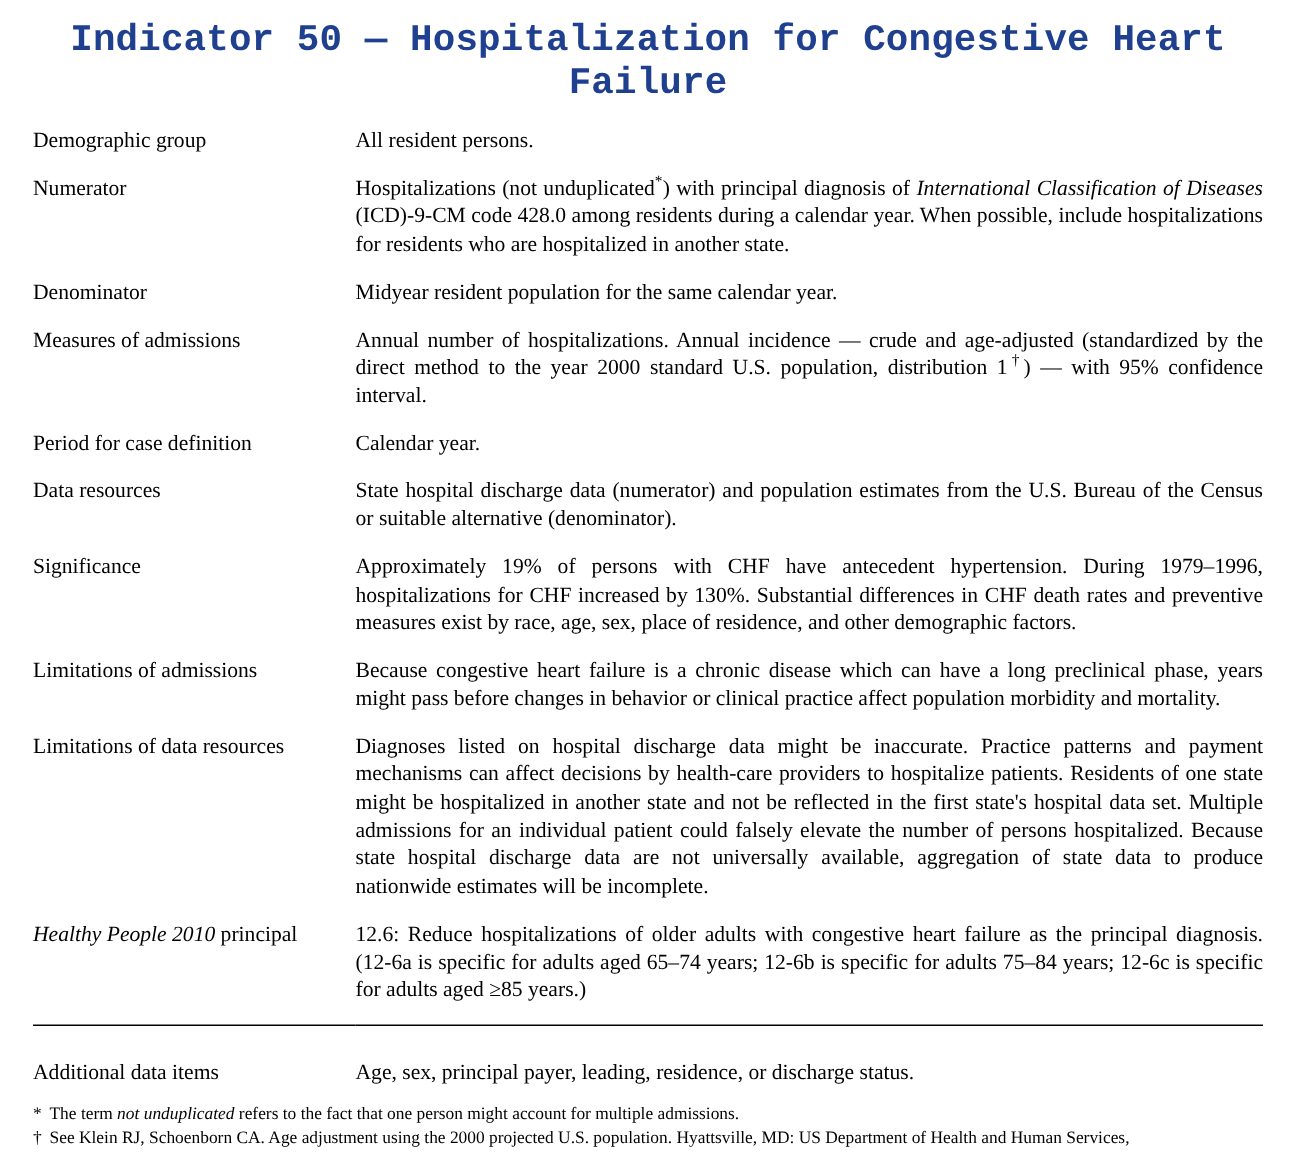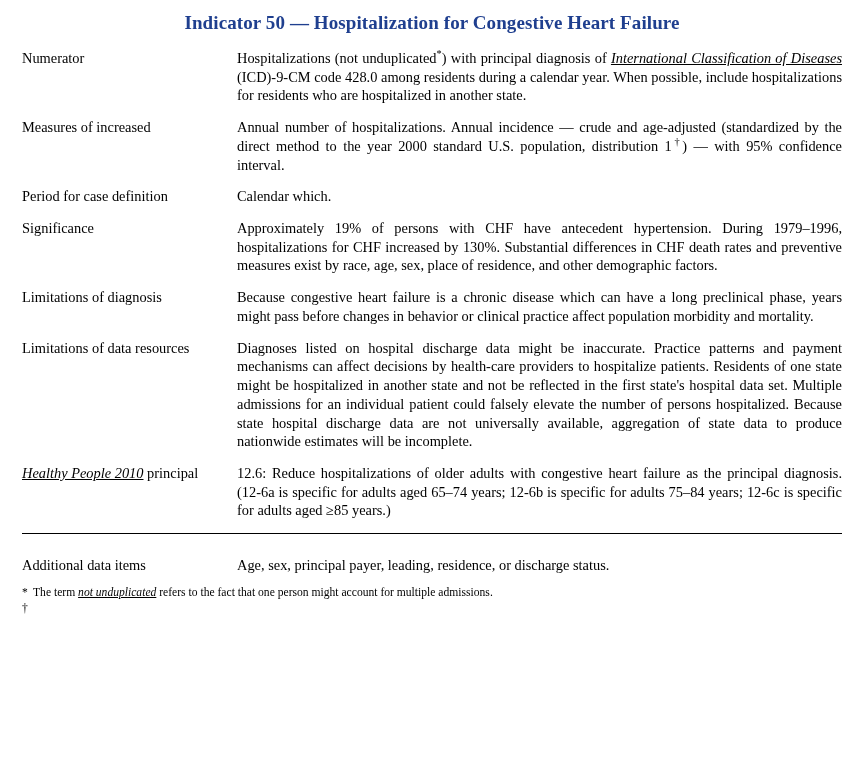--- a/index.html
+++ b/index.html
@@ -18,24 +18,24 @@
     position: relative;
     width: 864px;
     height: 769px;
     box-sizing: border-box;
     padding: 0 22px;
   }
   .title {
     text-align: center;
     color: #1f3f8f;
     font-weight: bold;
-    font-size: 19px;
+    font-size: 25px;
     letter-spacing: 0.1px;
     margin: 12px 0 0 0;
-    font-family: Liberation Serif, serif;
+    font-family: Liberation Mono, monospace;
   }
   table.indicator {
     width: 820px;
     border-collapse: collapse;
     margin-top: 15px;
     table-layout: fixed;
   }
   table.indicator td {
     vertical-align: top;
     padding: 0 0 13px 0;
@@ -78,62 +78,74 @@
   .fn-mark.dag {
     font-size: 11.6px;
   }
   .fn-text {
     flex: 1;
   }
   .fn-text .cont {
     display: block;
     padding-left: 11px;
   }
-  i { font-style: italic; text-decoration: underline; }
+  i { font-style: italic; }
   sup {
     font-size: 0.72em;
     vertical-align: super;
     line-height: 0;
   }
 </style>
 </head>
 <body>
 
 <div class="page">
 
   <div class="title">Indicator 50 — Hospitalization for Congestive Heart Failure</div>
 
   <table class="indicator">
     <tbody>
+      <tr>
+        <td class="label">Demographic group</td>
+        <td class="value">All resident persons.</td>
+      </tr>
 
       <tr>
         <td class="label">Numerator</td>
         <td class="value">Hospitalizations (not unduplicated<sup>*</sup>) with principal diagnosis of <i>International Classification of Diseases</i> (ICD)-9-CM code 428.0 among residents during a calendar year. When possible, include hospitalizations for residents who are hospitalized in another state.</td>
       </tr>
 
+      <tr>
+        <td class="label">Denominator</td>
+        <td class="value">Midyear resident population for the same calendar year.</td>
+      </tr>
 
       <tr>
-        <td class="label">Measures of increased</td>
+        <td class="label">Measures of admissions</td>
         <td class="value">Annual number of hospitalizations. Annual incidence — crude and age-adjusted (standardized by the direct method to the year 2000 standard U.S. population, distribution 1<sup>†</sup>) — with 95% confidence interval.</td>
       </tr>
 
       <tr>
         <td class="label">Period for case definition</td>
-        <td class="value">Calendar which.</td>
+        <td class="value">Calendar year.</td>
       </tr>
 
+      <tr>
+        <td class="label">Data resources</td>
+        <td class="value">State hospital discharge data (numerator) and population estimates from the U.S. Bureau of the Census or suitable alternative (denominator).</td>
+      </tr>
 
 
       <tr>
         <td class="label">Significance</td>
         <td class="value">Approximately 19% of persons with CHF have antecedent hypertension. During 1979–1996, hospitalizations for CHF increased by 130%. Substantial differences in CHF death rates and preventive measures exist by race, age, sex, place of residence, and other demographic factors.</td>
       </tr>
 
       <tr>
-        <td class="label">Limitations of diagnosis</td>
+        <td class="label">Limitations of admissions</td>
         <td class="value">Because congestive heart failure is a chronic disease which can have a long preclinical phase, years might pass before changes in behavior or clinical practice affect population morbidity and mortality.</td>
       </tr>
 
       <tr>
         <td class="label">Limitations of data resources</td>
         <td class="value">Diagnoses listed on hospital discharge data might be inaccurate. Practice patterns and payment mechanisms can affect decisions by health-care providers to hospitalize patients. Residents of one state might be hospitalized in another state and not be reflected in the first state's hospital data set. Multiple admissions for an individual patient could falsely elevate the number of persons hospitalized. Because state hospital discharge data are not universally available, aggregation of state data to produce nationwide estimates will be incomplete.</td>
       </tr>
 
       <tr>
         <td class="label"><i>Healthy People 2010</i><span> principal</span></td>
@@ -147,17 +159,17 @@
     </tbody>
   </table>
 
   <div class="footnotes">
     <div class="fn">
       <div class="fn-mark">*</div>
       <div class="fn-text"><span>The term </span><i>not unduplicated</i><span> refers to the fact that one person might account for multiple admissions.</span></div>
     </div>
     <div class="fn">
       <div class="fn-mark dag">†</div>
-      <div class="fn-text"></div>
+      <div class="fn-text"><span>See Klein RJ, Schoenborn CA. Age adjustment using the 2000 projected U.S. population. Hyattsville, MD: US Department of Health and Human Services,</span></div>
     </div>
   </div>
 
 </div>
 
 </body></html>

